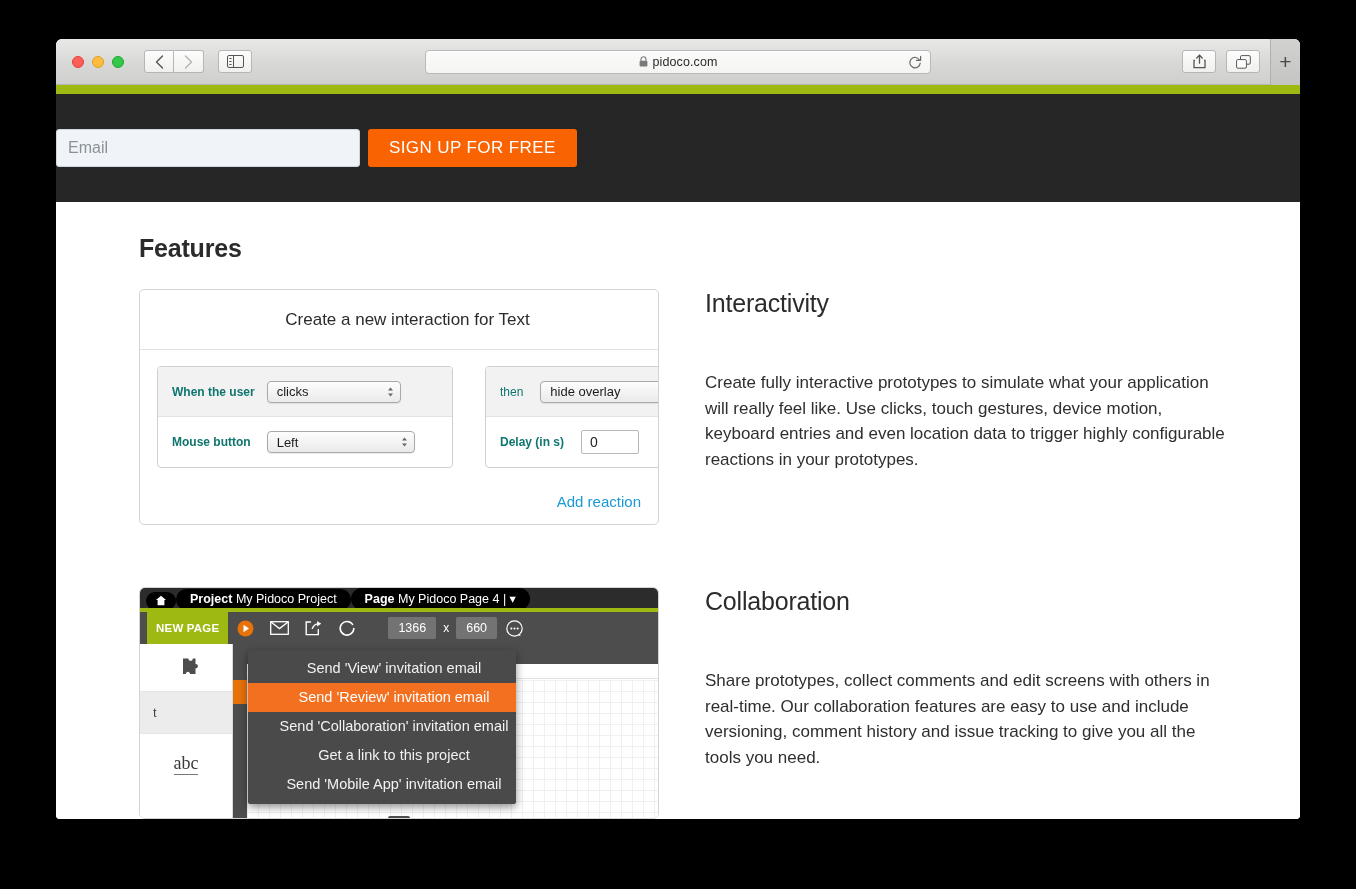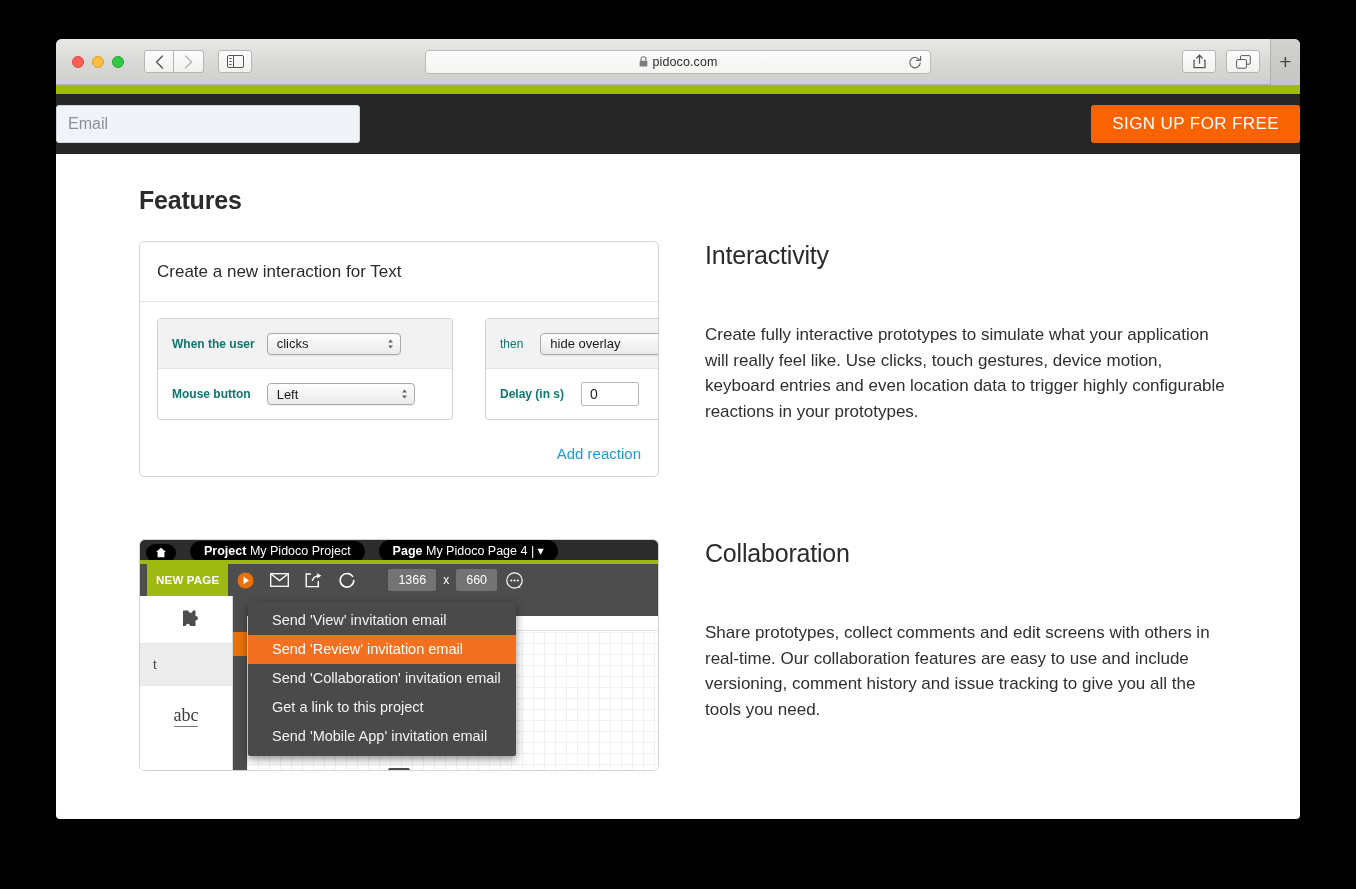--- a/index.html
+++ b/index.html
@@ -76,23 +76,23 @@
     border-left: 1px solid #b0b0ae;
     display: flex; align-items: center; justify-content: center;
     font-size: 21px; color: #4a4a4a; font-weight: 300;
     line-height: 1;
   }
 
   
   .green-band { height: 9px; }
 
   .signup-header {
-    height: 60px;
-    display: flex; align-items: center; justify-content: space-between;
-    gap: 16px;
+    height: 108px;
+    display: flex; align-items: center; justify-content: flex-start;
+    gap: 8px;
   }
   .email-input {
     width: 304px; height: 38px;
     background: #f0f4f8;
     border: 1px solid #cfd6dd;
     border-radius: 3px;
     padding: 0 11px;
     font-family: "Liberation Sans", sans-serif;
     font-size: 16px; color: #333;
   }
@@ -109,21 +109,21 @@
 
   .page-body { background: #fff; padding: 32px 0 0 0; height: 641px; }
   .container { width: 1110px; margin: 0 auto; }
 
   .features-title {
     font-size: 25px; font-weight: bold; color: #2b2b2b;
     margin: 0 0 26px 16px; letter-spacing: -.2px;
   }
 
   .feature-row { display: flex; margin-bottom: 62px; }
-  .feature-media { width: 520px; margin-left: 16px; flex: none; }
+  .feature-media { width: 520px; margin-left: 16px; flex: none; text-align: center; }
   .feature-text { margin-left: 46px; width: 538px; }
   .feature-heading {
     font-size: 25px; font-weight: normal; color: #2b2b2b;
     margin-bottom: 52px; letter-spacing: -.2px;
   }
   .feature-para { font-size: 17px; line-height: 25.5px; color: #2f2f2f; }
 
   
   .shot-card {
     width: 520px;
@@ -195,21 +195,21 @@
   .editor-card {
     width: 520px; height: 232px;
     border-radius: 6px;
     background: #fff;
     overflow: hidden;
     position: relative;
     border: 1px solid #d4d4d4;
   }
   .ed-topbar {
     height: 20px; background: #2c2c2c;
-    display: flex; align-items: flex-end; gap: 14px; padding: 0 6px;
+    display: flex; align-items: flex-end; gap: 0; padding: 0 6px;
     position: relative; overflow: hidden;
   }
   .ed-pill {
     background: #000; color: #fff;
     border-radius: 11px;
     font-size: 12.5px;
     padding: 3px 14px 4px;
     white-space: nowrap;
     position: relative; top: 2px;
   }

